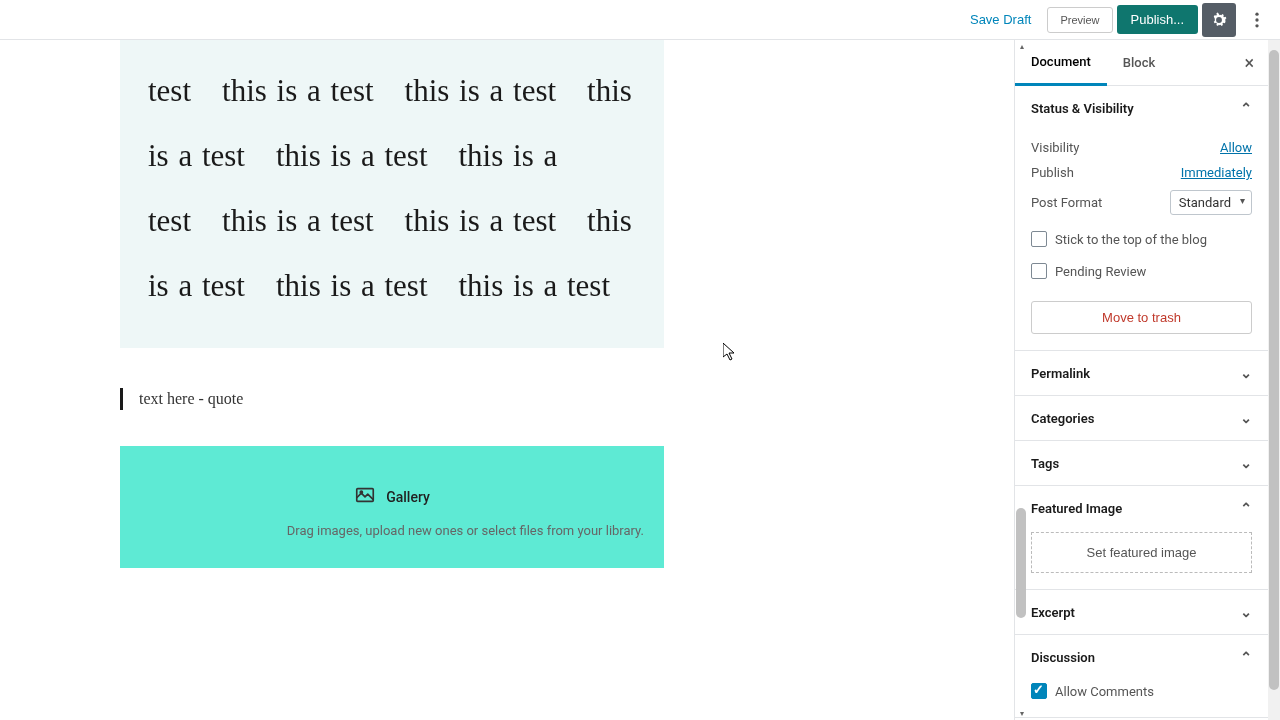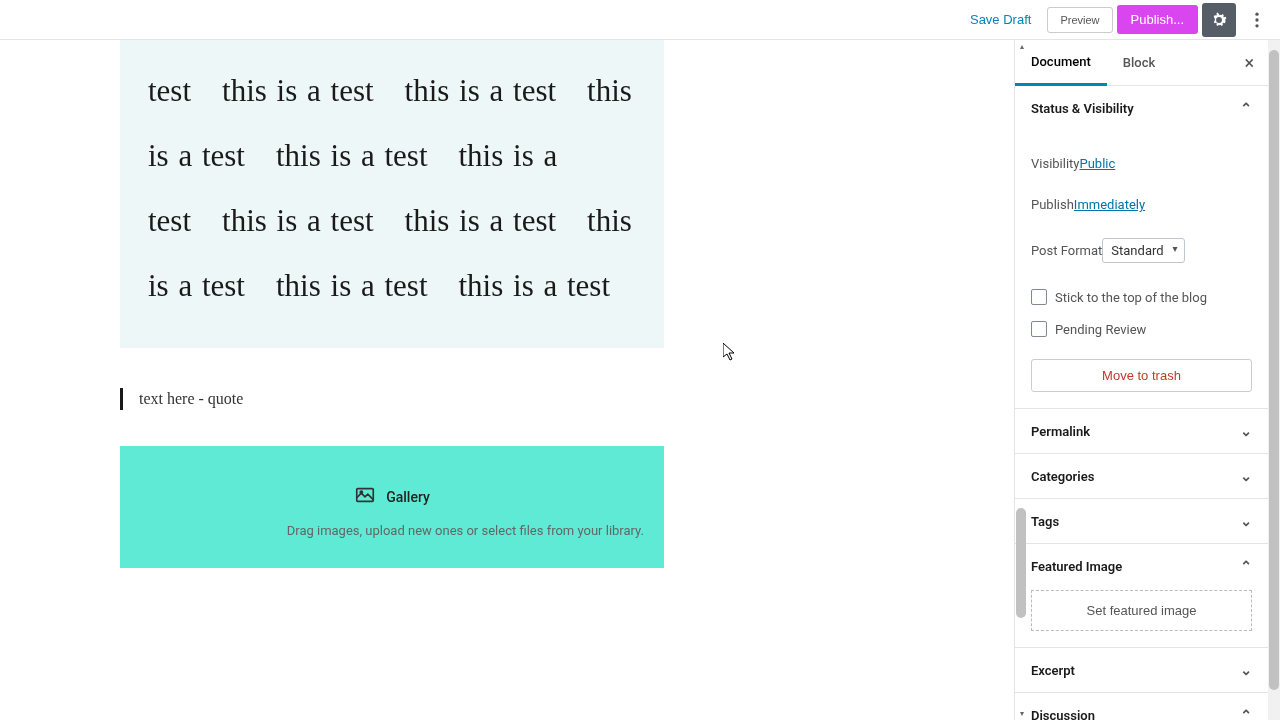--- a/index.html
+++ b/index.html
@@ -1,40 +1,40 @@
 <!DOCTYPE html>
 <html><head>
 <meta charset="utf-8">
 <style>
 *{box-sizing:border-box;margin:0;padding:0}
 body{font-family:-apple-system,BlinkMacSystemFont,"Segoe UI",Roboto,sans-serif;font-size:13px;color:#23282d;background:#fff;width:1280px;height:720px;overflow:hidden;position:relative}
 .topbar{position:absolute;top:0;left:0;right:0;height:40px;border-bottom:1px solid #e2e4e7;display:flex;justify-content:flex-end;align-items:center;padding-right:6px;gap:4px}
 .btn-link{color:#0085ba;background:none;border:none;padding:8px 12px;cursor:pointer;font-size:13px}
 .btn-outline{color:#555;background:#fff;border:1px solid #ccc;padding:6px 12px;cursor:pointer;font-size:11px;border-radius:3px}
-.btn-primary{color:#fff;background:#d946ef;border:none;padding:7px 14px;cursor:pointer;font-size:13px;border-radius:3px;font-weight:500}
+.btn-primary{color:#fff;background:#0f766e;border:none;padding:7px 14px;cursor:pointer;font-size:13px;border-radius:3px;font-weight:500}
 .icon-btn{width:34px;height:34px;display:flex;align-items:center;justify-content:center;cursor:pointer;border-radius:3px;color:#555}
 .icon-btn.active{background:#555d66;color:#fff}
 .editor-canvas{position:absolute;top:40px;left:0;right:266px;bottom:0;overflow-y:auto;padding:0}
 .content{margin-left:120px;width:544px}
 .para-block{background:#eef7f7;padding:18px 28px 30px;font-family:Liberation Serif, serif;font-size:31px;line-height:2.1;color:#1a1a1a;word-spacing:2px}
 .list-block{margin:34px 0 0 16px}
 .list-block li{list-style:disc;margin-left:20px;color:#8a8a8a;font-size:16px}
 .quote-block{margin:40px 0 0 0;border-left:3px solid #1a1a1a;padding:2px 0 2px 16px;font-family:Georgia,serif;font-size:16px;color:#333}
 .gallery-block{margin:36px 0 0 0;background:#5eead4;padding:38px 20px 30px;text-align:right}
 .gallery-title{display:flex;align-items:center;justify-content:center;gap:10px;color:#222;font-size:14px;font-weight:500;margin-bottom:14px}
 .gallery-sub{color:#666;font-size:13px}
 .sidebar{position:absolute;top:40px;right:12px;width:254px;bottom:0;background:#fff;border-left:1px solid #e2e4e7;display:flex;flex-direction:column}
 .tabs{display:flex;align-items:center;border-bottom:1px solid #e2e4e7;position:relative}
 .tab{padding:14px 16px;font-size:13px;color:#555;cursor:pointer;font-weight:500}
 .tab.active{color:#000000;border-bottom:3px solid #0085ba;margin-bottom:-1px}
 .tab-close{margin-left:auto;padding:10px 14px;cursor:pointer;color:#555;font-size:18px;line-height:1}
 .panel{border-bottom:1px solid #e2e4e7}
 .panel-header{display:flex;justify-content:space-between;align-items:center;padding:14px 16px;cursor:pointer;font-size:13px;font-weight:600;color:#1a1a1a}
 .panel-body{padding:0 16px 14px}
-.row{display:flex;align-items:center;margin:26px 0;font-size:13px;color:#555}
+.row{display:flex;justify-content:space-between;align-items:center;margin:10px 0;font-size:13px;color:#555}
 .link{color:#0073aa;text-decoration:underline;cursor:pointer}
 .select{border:1px solid #bfc6cd;border-radius:3px;padding:4px 20px 4px 8px;font-size:13px;color:#333;background:#fff;position:relative;cursor:pointer}
 .select::after{content:"▾";position:absolute;right:6px;top:4px;font-size:10px;color:#555}
 .chk{display:flex;align-items:center;gap:8px;margin:16px 0;font-size:13px;color:#555;cursor:pointer}
 .chk-box{width:16px;height:16px;border:1.5px solid #7e8993;border-radius:2px;display:inline-block;position:relative;flex-shrink:0}
 .chk-box.checked{background:#0085ba;border-color:#0085ba}
 .chk-box.checked::after{content:"✓";color:#fff;position:absolute;left:1px;top:-2px;font-size:13px;font-weight:bold}
 .trash-btn{width:100%;border:1px solid #ccc;background:#fff;color:#c0392b;padding:8px;border-radius:3px;cursor:pointer;font-size:13px;margin:6px 0 2px}
 .feat-btn{width:100%;border:1.5px dashed #bbb;background:#fff;color:#555;padding:12px;cursor:pointer;font-size:13px;margin:2px 0}
 .chev{font-size:14px;color:#555}
@@ -94,21 +94,21 @@
   </div>
 
   <div class="panel">
     <div class="panel-header">
       <span>Status &amp; Visibility</span>
       <span class="chev">⌃</span>
     </div>
     <div class="panel-body">
       <div class="row">
         <span>Visibility</span>
-        <span class="link">Public</span>
+        <span class="link">Allow</span>
       </div>
       <div class="row">
         <span>Publish</span>
         <span class="link">Immediately</span>
       </div>
       <div class="row">
         <span>Post Format</span>
         <span class="select">Standard</span>
       </div>
       <label class="chk">

